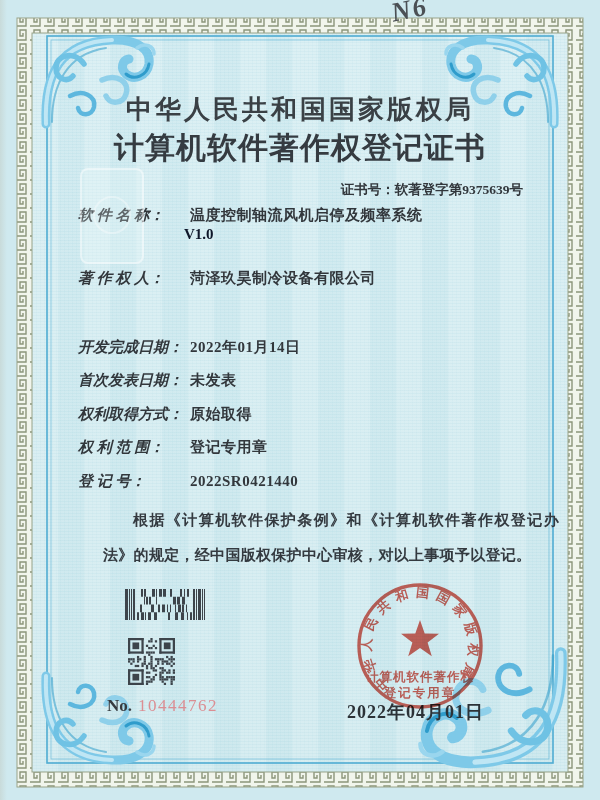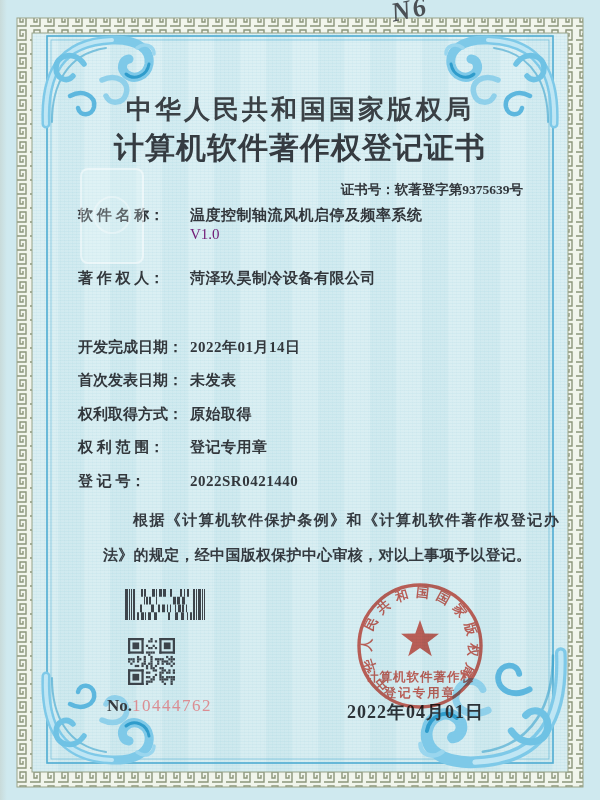--- a/index.html
+++ b/index.html
@@ -21,29 +21,29 @@
   }
   svg.frame{position:absolute;left:0;top:0;z-index:1;pointer-events:none;}
   .content{position:absolute;left:0;top:0;width:600px;height:800px;z-index:2;color:#363c42;}
   .t1{position:absolute;top:92px;left:0;right:0;text-align:center;
       font-weight:700;font-size:26px;letter-spacing:3px;color:#3a4045;}
   .t2{position:absolute;top:128px;left:0;right:0;text-align:center;
       font-weight:700;font-size:30px;letter-spacing:1px;color:#353b41;}
   .certno{position:absolute;top:181px;right:77px;font-weight:700;font-size:13.5px;color:#32373c;}
   .certno .v{}
   .row{position:absolute;left:78px;font-weight:700;font-size:15px;color:#32373c;white-space:nowrap;}
-  .row .lbl{display:inline-block;width:112px;}
+  .row .lbl{display:inline-block;width:112px;font-style:italic;}
   .row .val{letter-spacing:.5px;}
-  .vline2{position:absolute;left:190px;top:226px;font-weight:400;font-size:15px;color:#701a75;}
+  .vline2{position:absolute;left:184px;top:226px;font-weight:700;font-size:15px;color:#0f172a;}
   .statement{position:absolute;left:79px;top:503px;width:456px;
       font-weight:700;font-size:15px;line-height:35px;color:#343a40;
       text-indent:2em;text-align:justify;letter-spacing:.3px;margin-left:24px;}
   .serial{position:absolute;left:107px;top:696px;font-size:17px;white-space:nowrap;}
   .serial .pfx{font-weight:700;color:#363b40;margin-top:32px;}
-  .serial .num{color:#db8e93;letter-spacing:1.5px;}
+  .serial .num{color:#db8e93;letter-spacing:1.5px;margin-left:6px;}
   .issue-date{position:absolute;left:347px;top:700px;font-weight:700;font-size:18px;
       letter-spacing:1px;color:#2c3237;}
   .watermark{position:absolute;left:80px;top:168px;width:60px;height:92px;z-index:2;
       border:2px solid rgba(255,255,255,.55);border-radius:8px;
       background:rgba(235,248,250,.30);opacity:.8;}
   .watermark::after{content:"";position:absolute;left:11px;top:26px;width:34px;height:34px;
       border:2px solid rgba(255,255,255,.45);border-radius:50%;}
   svg.codes{position:absolute;z-index:2;}
   svg.seal{position:absolute;left:0;top:0;z-index:3;mix-blend-mode:multiply;pointer-events:none;}
   .handwriting{position:absolute;left:391px;top:-6px;z-index:4;

